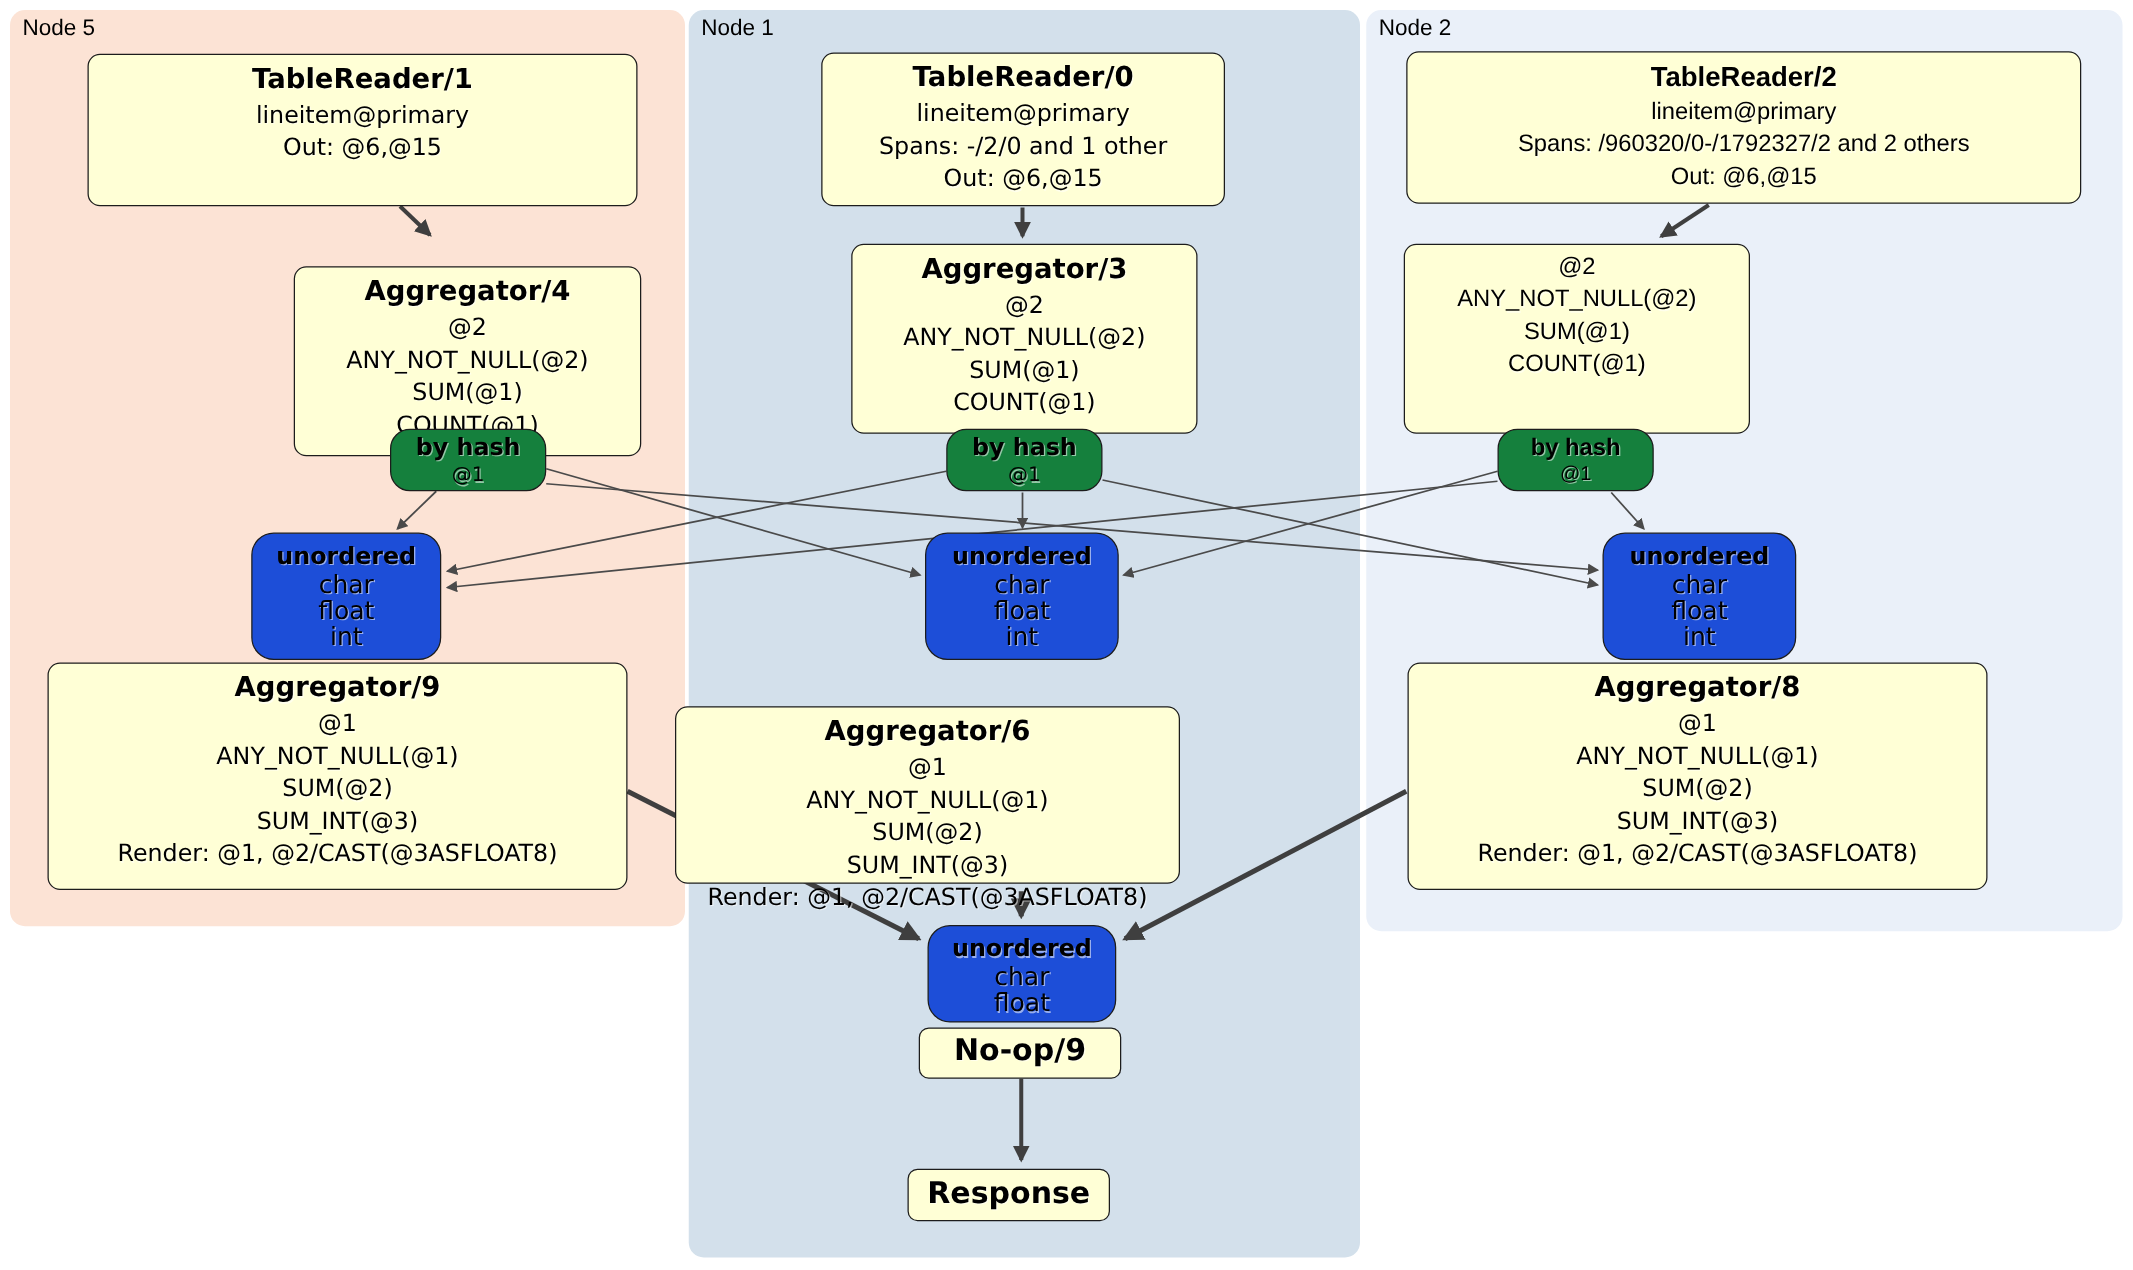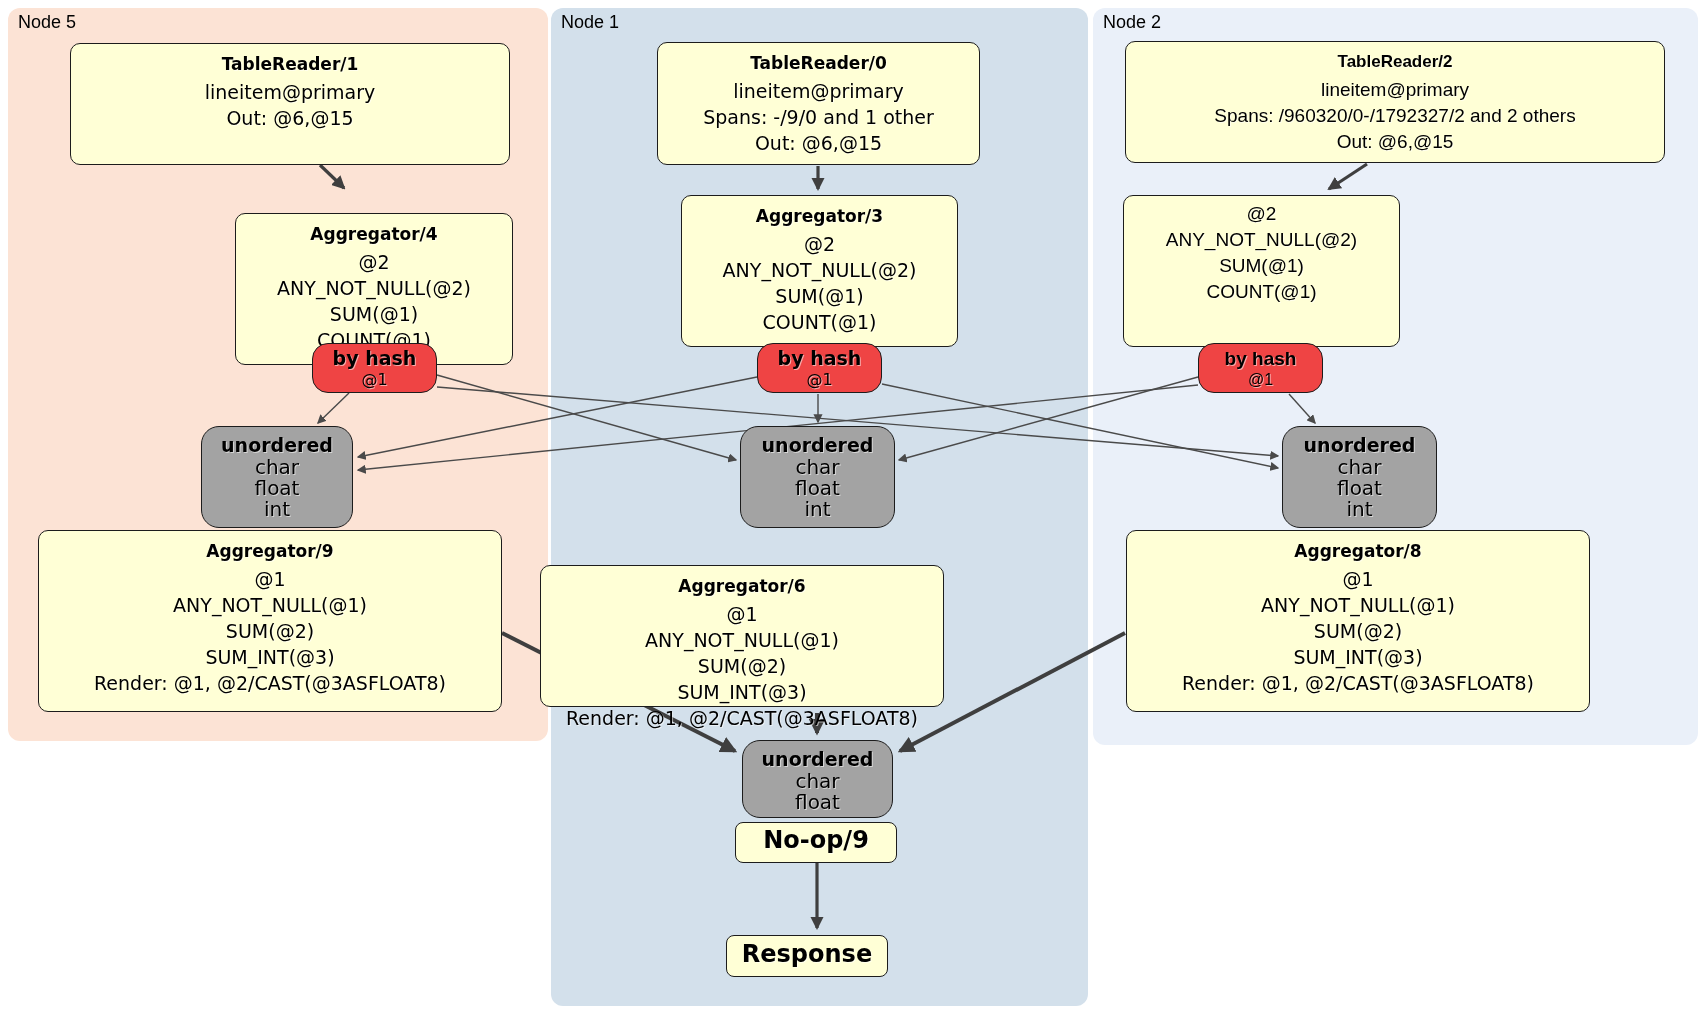--- a/index.html
+++ b/index.html
@@ -12,29 +12,29 @@
     position:absolute; font-family:"Liberation Sans", sans-serif;
     font-size:18px; color:#000;
   }
   .edges { position:absolute; left:0; top:0; }
   .box {
     position:absolute; box-sizing:border-box; text-align:center;
     background:#ffffd6; border:1.6px solid #1c1c1c; border-radius:10px;
     padding-top:5px;
     text-shadow:1px 1px 0 rgba(255,255,255,.55);
   }
-  .box .title { font-weight:bold; font-size:17px; line-height:30px; white-space:nowrap; }
+  .box .title { font-weight:bold; font-size:22px; line-height:30px; white-space:nowrap; }
   .box .line  { font-size:19px; line-height:26px; white-space:nowrap; }
   .router {
-    background:#ef4444; border-radius:16px; padding-top:3px;
+    background:#15803d; border-radius:16px; padding-top:3px;
   }
   .router .title { font-size:19px; line-height:23px; }
   .router .line  { font-size:16px; line-height:19px; }
   .sync {
-    background:#a3a3a3; border-radius:18px; padding-top:6px;
+    background:#1d4ed8; border-radius:18px; padding-top:6px;
   }
   .sync .title { font-size:19px; line-height:24px; }
   .sync .line  { font-size:20px; line-height:21px; }
   .single .title { font-size:24px; line-height:34px; }
   .narrow, .narrow .title, .narrow .line { font-family:"Liberation Sans", sans-serif; }
 </style>
 </head>
 <body>
 
 <div class="canvas">
@@ -80,21 +80,21 @@
 
   <div class="box" style="left:70px;top:43px;width:440px;height:122px;">
     <div class="title">TableReader/1</div>
     <div class="line">lineitem@primary</div>
     <div class="line">Out: @6,@15</div>
   </div>
 
   <div class="box" style="left:657px;top:42px;width:323px;height:123px;">
     <div class="title">TableReader/0</div>
     <div class="line">lineitem@primary</div>
-    <div class="line">Spans: -/9/0 and 1 other</div>
+    <div class="line">Spans: -/2/0 and 1 other</div>
     <div class="line">Out: @6,@15</div>
   </div>
 
   <div class="box narrow" style="left:1125px;top:41px;width:540px;height:122px;">
     <div class="title">TableReader/2</div>
     <div class="line">lineitem@primary</div>
     <div class="line">Spans: /960320/0-/1792327/2 and 2 others</div>
     <div class="line">Out: @6,@15</div>
   </div>
 

